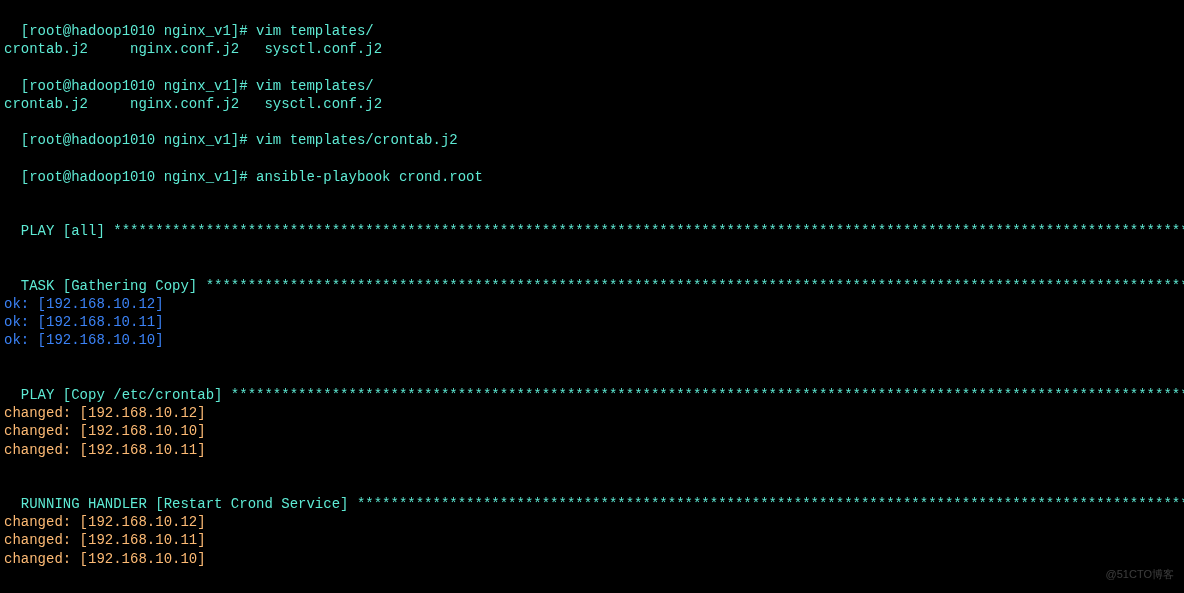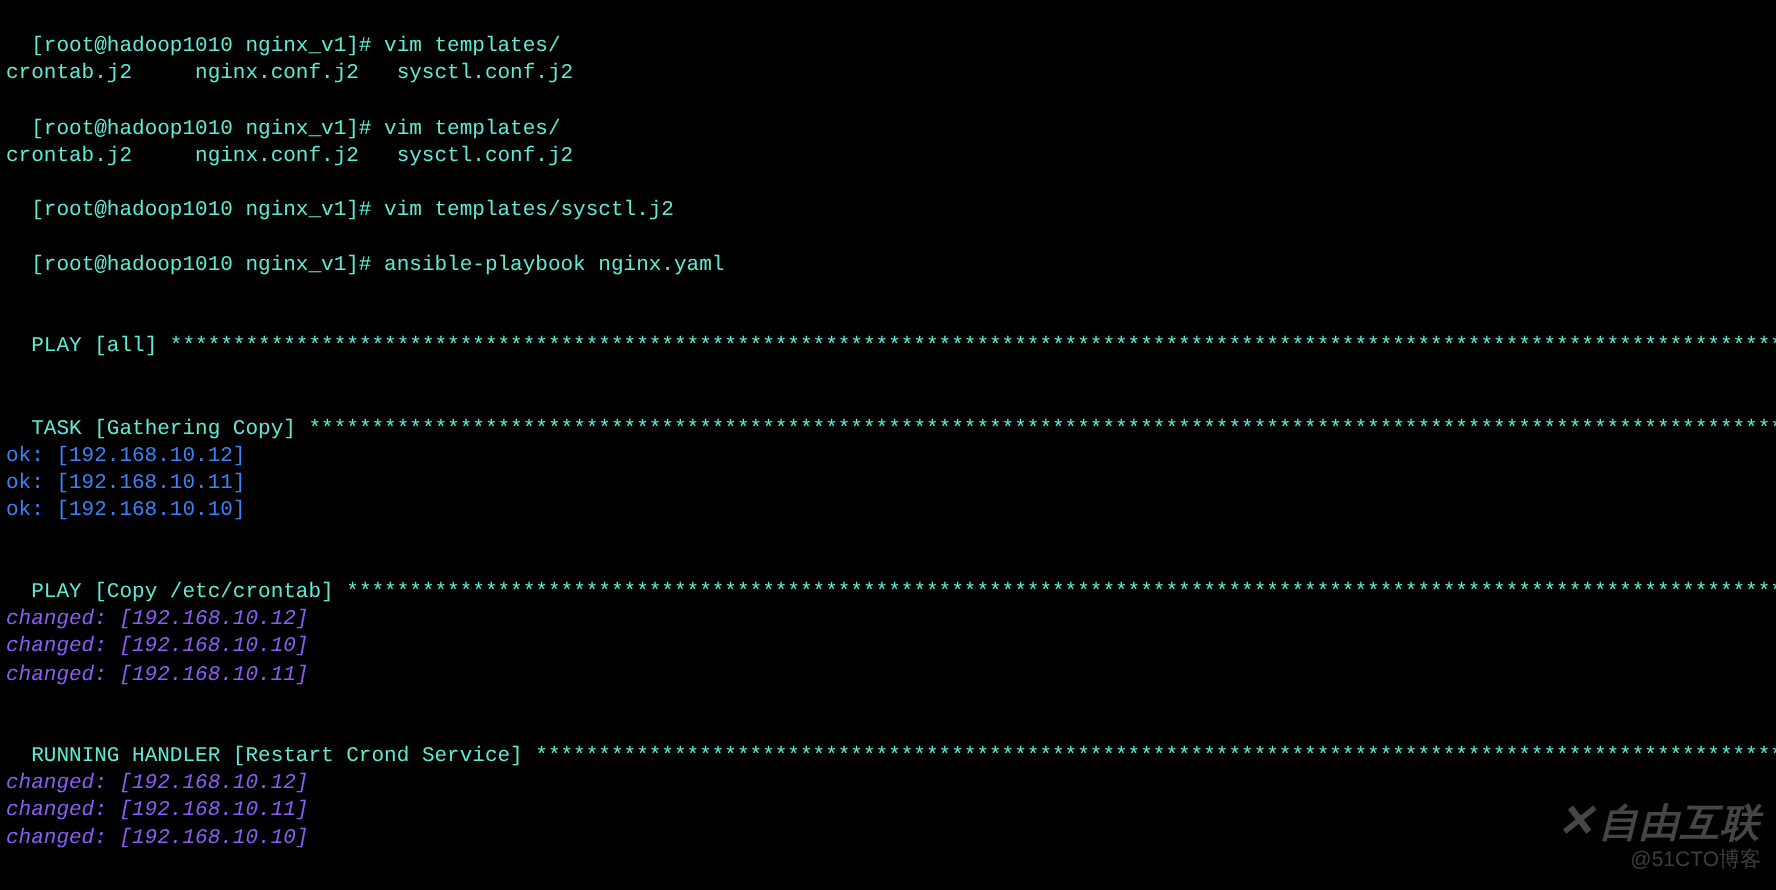--- a/index.html
+++ b/index.html
@@ -11,60 +11,60 @@
     font-size: 14px;
     line-height: 1.3;
     width: 1176px;
     height: 585px;
     overflow: hidden;
     position: relative;
   }
   .line { white-space: pre; }
   .white  { color: #5eead4; }
   .green  { color: #3b82f6; }
-  .yellow { color: #8b5cf6; font-style: italic; }
+  .yellow { color: #fdba74; }
   .wm {
     position: absolute;
     bottom: 12px;
     right: 10px;
     text-align: right;
     pointer-events: none;
   }
   .wm .logo {
     font-size: 26px;
     font-weight: bold;
     font-style: italic;
     color: rgba(200,200,200,0.35);
     letter-spacing: 1px;
     font-family: sans-serif;
   }
   .wm .x { color: rgba(200,200,200,0.35); font-weight: 900; font-size: 30px; margin-right: 2px;}
   .wm .sub {
-    font-size: 14px;
+    font-size: 11px;
     color: rgba(200,200,200,0.3);
     font-family: sans-serif;
     margin-top: -4px;
   }
 </style>
 </head>
 <body>
 
 <div class="line">
   <span class="white">[root@hadoop1010 nginx_v1]# </span><span class="white">vim templates/</span>
 </div>
 <div class="line white">crontab.j2     nginx.conf.j2   sysctl.conf.j2</div>
 <div class="line">
   <span class="white">[root@hadoop1010 nginx_v1]# </span><span class="white">vim templates/</span>
 </div>
 <div class="line white">crontab.j2     nginx.conf.j2   sysctl.conf.j2</div>
 <div class="line">
-  <span class="white">[root@hadoop1010 nginx_v1]# </span><span class="white">vim templates/sysctl.j2</span>
+  <span class="white">[root@hadoop1010 nginx_v1]# </span><span class="white">vim templates/crontab.j2</span>
 </div>
 <div class="line">
-  <span class="white">[root@hadoop1010 nginx_v1]# </span><span class="white">ansible-playbook nginx.yaml</span>
+  <span class="white">[root@hadoop1010 nginx_v1]# </span><span class="white">ansible-playbook crond.root</span>
 </div>
 <div class="line">&nbsp;</div>
 
 <div class="line white">
   <span>PLAY [all] </span><span>******************************************************************************************************************************************</span>
 </div>
 <div class="line">&nbsp;</div>
 
 <div class="line white">
   <span>TASK [Gathering Copy] </span><span>**************************************************************************************************************************</span>
@@ -88,15 +88,14 @@
 <div class="line yellow">changed: [192.168.10.12]</div>
 <div class="line yellow">changed: [192.168.10.11]</div>
 <div class="line yellow">changed: [192.168.10.10]</div>
 <div class="line">&nbsp;</div>
 
 <div class="line white">
   
 </div>
 
 <div class="wm">
-  <div class="logo"><span class="x">✕</span><span>自由互联</span></div>
   <div class="sub">@51CTO博客</div>
 </div>
 
 </body></html>

